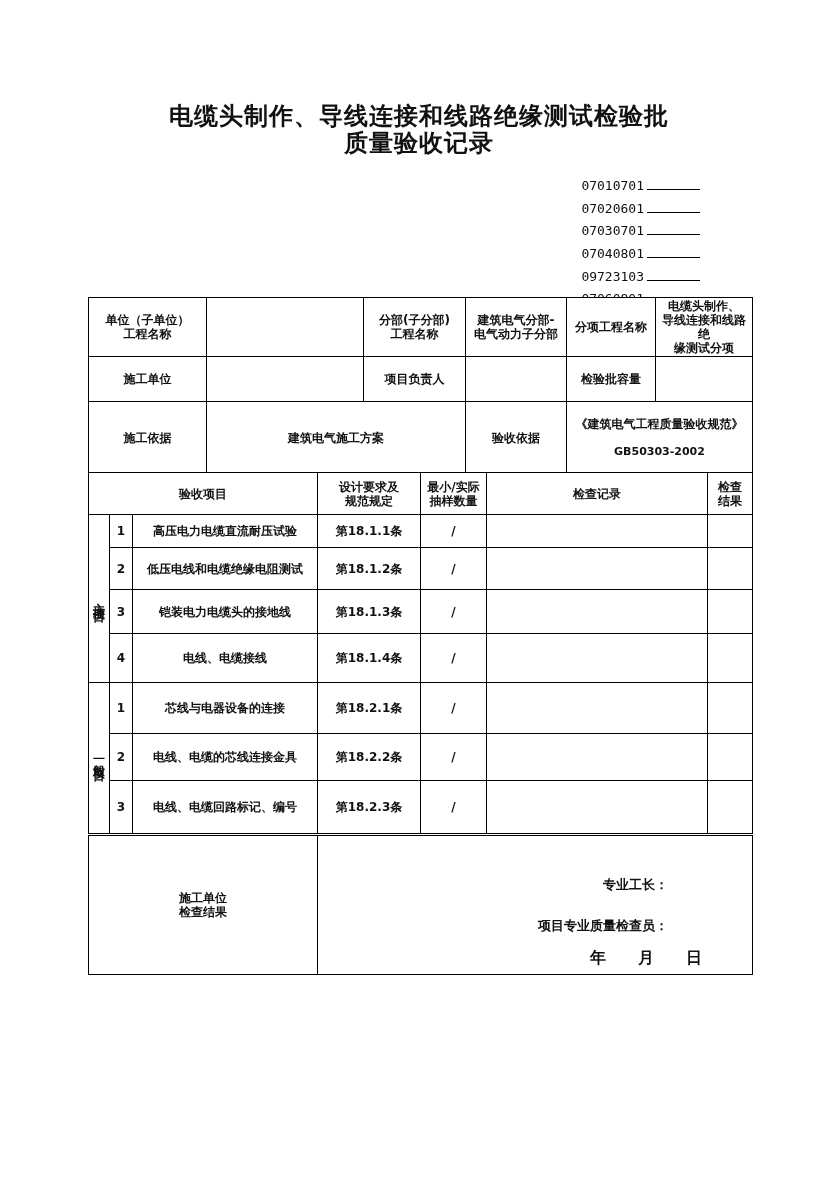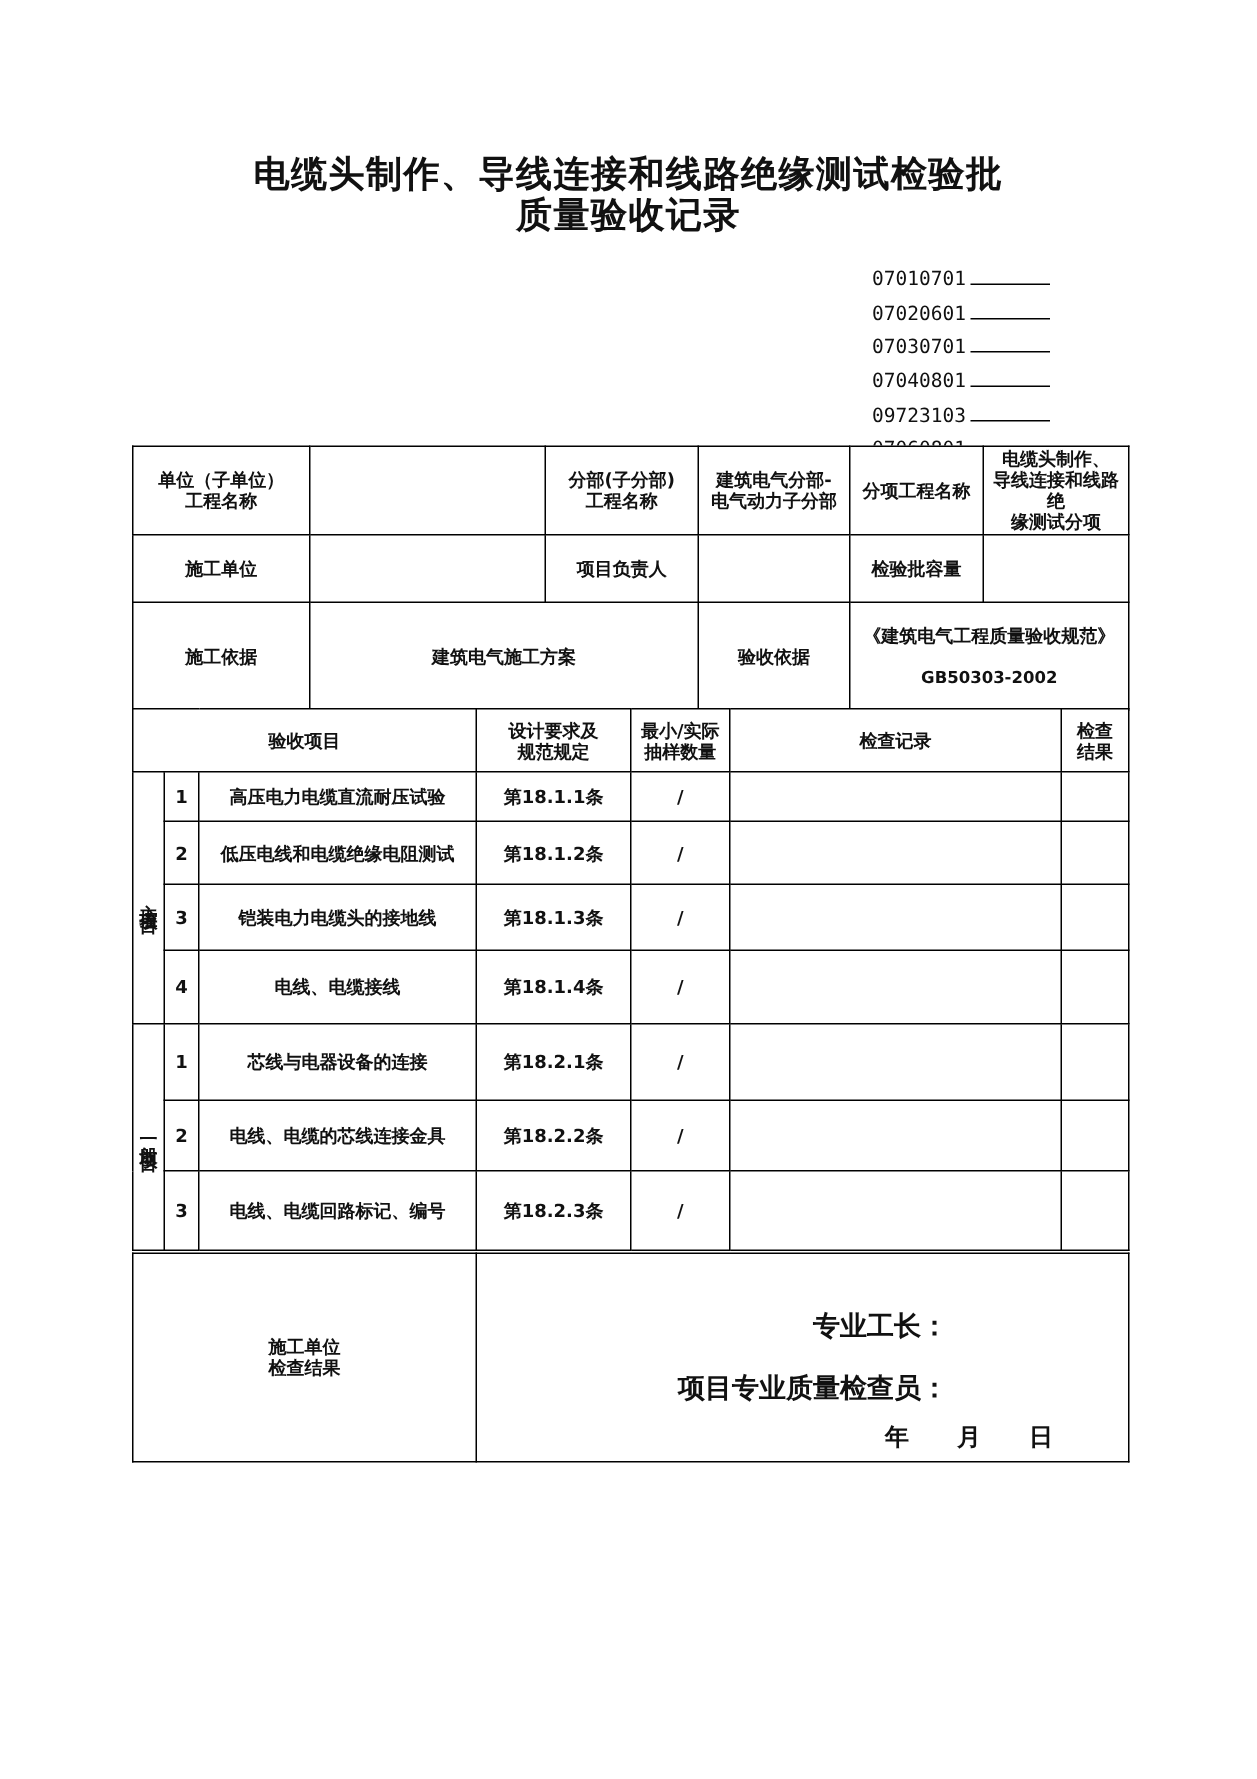--- a/index.html
+++ b/index.html
@@ -22,21 +22,21 @@
   table.t td{border:1px solid #000;font-size:12px;font-weight:bold;text-align:center;
              vertical-align:middle;white-space:pre-line;line-height:14px;
              padding:1px 2px;overflow:hidden;}
   td.desc{text-align:left;padding-left:3px;}
   td.vert{padding:0;}
   .vtext{writing-mode:vertical-rl;text-orientation:upright;margin:0 auto;
          letter-spacing:3px;font-weight:bold;}
   .gb{font-size:11px;font-weight:bold;line-height:13px;}
   .fs11{font-size:11.5px;line-height:13px;}
   td.sigcell{position:relative;padding:0;}
-  .sig-line{position:absolute;right:120px;font-size:18px;font-weight:bold;white-space:pre;}
+  .sig-line{position:absolute;right:84px;font-size:13px;font-weight:bold;white-space:pre;}
   .sig-date{position:absolute;right:50px;font-size:16px;font-weight:bold;white-space:pre;}
 </style>
 </head>
 <body>
 
 <div class="page">
 
   <h1 class="doc-title">电缆头制作、导线连接和线路绝缘测试检验批
 质量验收记录</h1>
 

